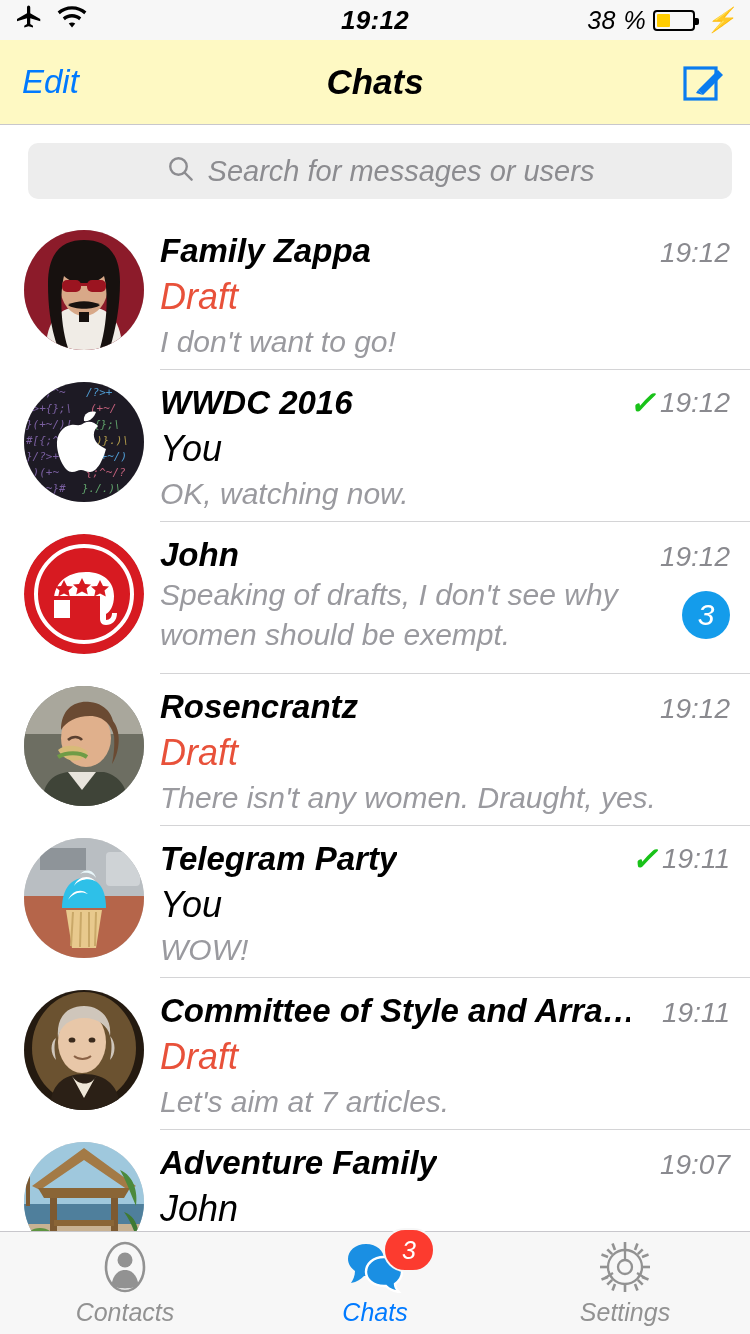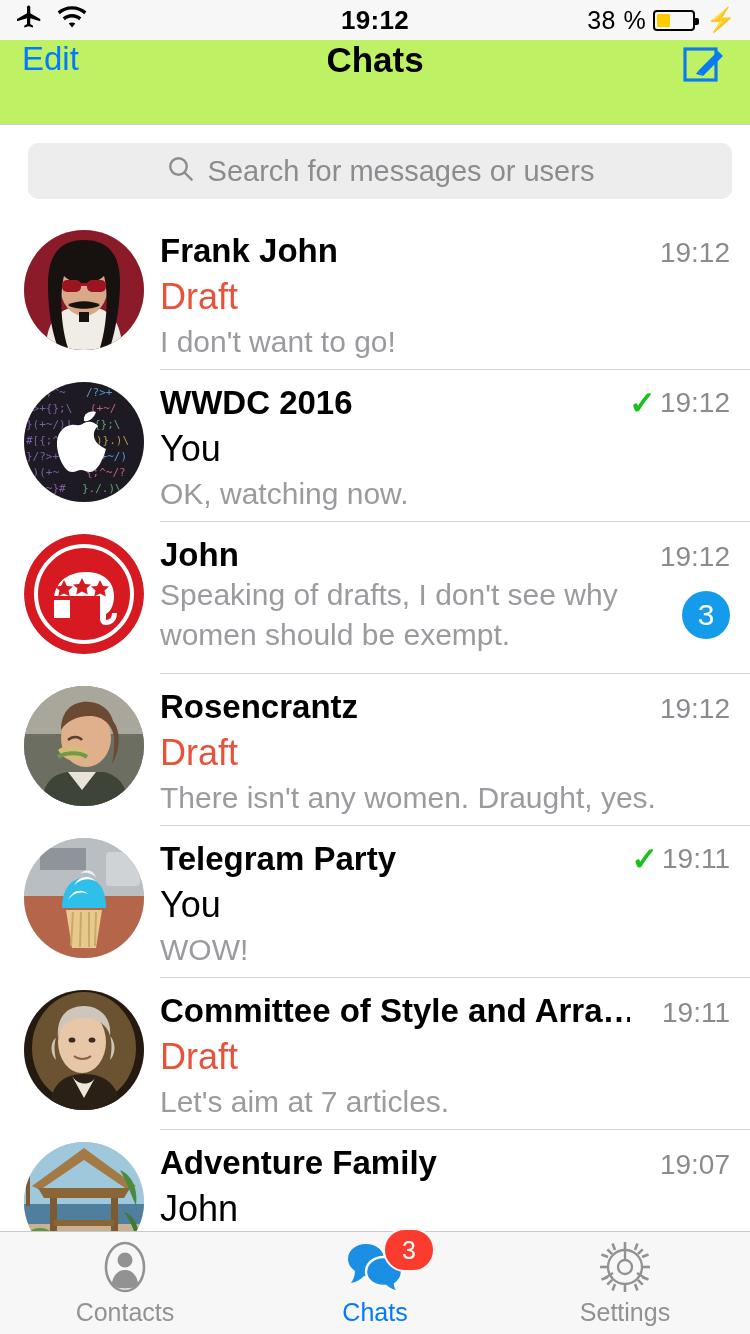--- a/index.html
+++ b/index.html
@@ -2,21 +2,21 @@
 <html><head>
 <meta charset="utf-8">
 <style>
   * { box-sizing: border-box; margin: 0; padding: 0; }
   html, body {
     width: 750px; height: 1334px;
     font-family: "Liberation Sans", sans-serif;
     background: #ffffff;
     overflow: hidden;
   }
-  #app { position: relative; width: 750px; height: 1334px; display: flex; flex-direction: column; }
+  #app { position: relative; width: 750px; height: 1334px; display: flex; flex-direction: column; font-style: italic; }
 
   
   .statusbar {
     height: 40px; flex: 0 0 40px;
     background: #f7f7f7;
     display: flex; align-items: center;
     padding: 0 14px;
     position: relative;
   }
   .sb-left { display: flex; align-items: center; gap: 13px; }
@@ -36,23 +36,23 @@
   .batt::after {
     content: ""; position: absolute; right: -6px; top: 6px;
     width: 4px; height: 7px; background: #000; border-radius: 0 2px 2px 0;
   }
   .batt-fill { height: 100%; width: 38%; background: #ffcc00; border-radius: 1px; }
   .bolt { font-size: 24px; color: #000; line-height: 1; margin-left: 4px; }
 
   
   .navbar {
     flex: 0 0 85px; height: 85px;
-    background: #bef264;
+    background: #fef9c3;
     border-bottom: 1px solid #c8c7cc;
-    display: flex; align-items: flex-start; padding: 0 22px;
+    display: flex; align-items: center; padding: 0 22px;
     position: relative;
   }
   .nav-edit { font-size: 33px; color: #007aff; }
   .nav-title {
     position: absolute; left: 0; right: 0; text-align: center;
     font-size: 35px; font-weight: bold; color: #000;
   }
   .nav-compose { margin-left: auto; position: relative; z-index: 2; width: 46px; height: 46px; }
 
   
@@ -176,21 +176,21 @@
           <path d="M24 54 C24 20 40 10 60 10 C80 10 96 20 96 52 C96 76 92 98 86 118 L76 118 C84 92 84 60 80 46 C70 56 50 56 40 46 C36 62 36 94 44 118 L34 118 C26 96 24 74 24 54Z" fill="#17110f"></path>
           <rect x="38" y="50" width="19" height="12" rx="5" fill="#9b1420"></rect>
           <rect x="63" y="50" width="19" height="12" rx="5" fill="#9b1420"></rect>
           <rect x="55" y="53" width="10" height="3" fill="#9b1420"></rect>
           <path d="M44 75 C52 70 68 70 76 75 C70 80 50 80 44 75Z" fill="#17110f"></path>
           <rect x="55" y="82" width="10" height="10" fill="#17110f"></rect>
         </svg>
       </div>
       <div class="row-body">
         <div class="r-top">
-          <span class="r-title">Frank John</span>
+          <span class="r-title">Family Zappa</span>
           <span class="r-meta">
             <span class="r-time">19:12</span>
           </span>
         </div>
         <div class="r-sender draft">Draft</div>
         <div class="r-msg">I don't want to go!</div>
       </div>
     </div>
 
     <div class="row">

